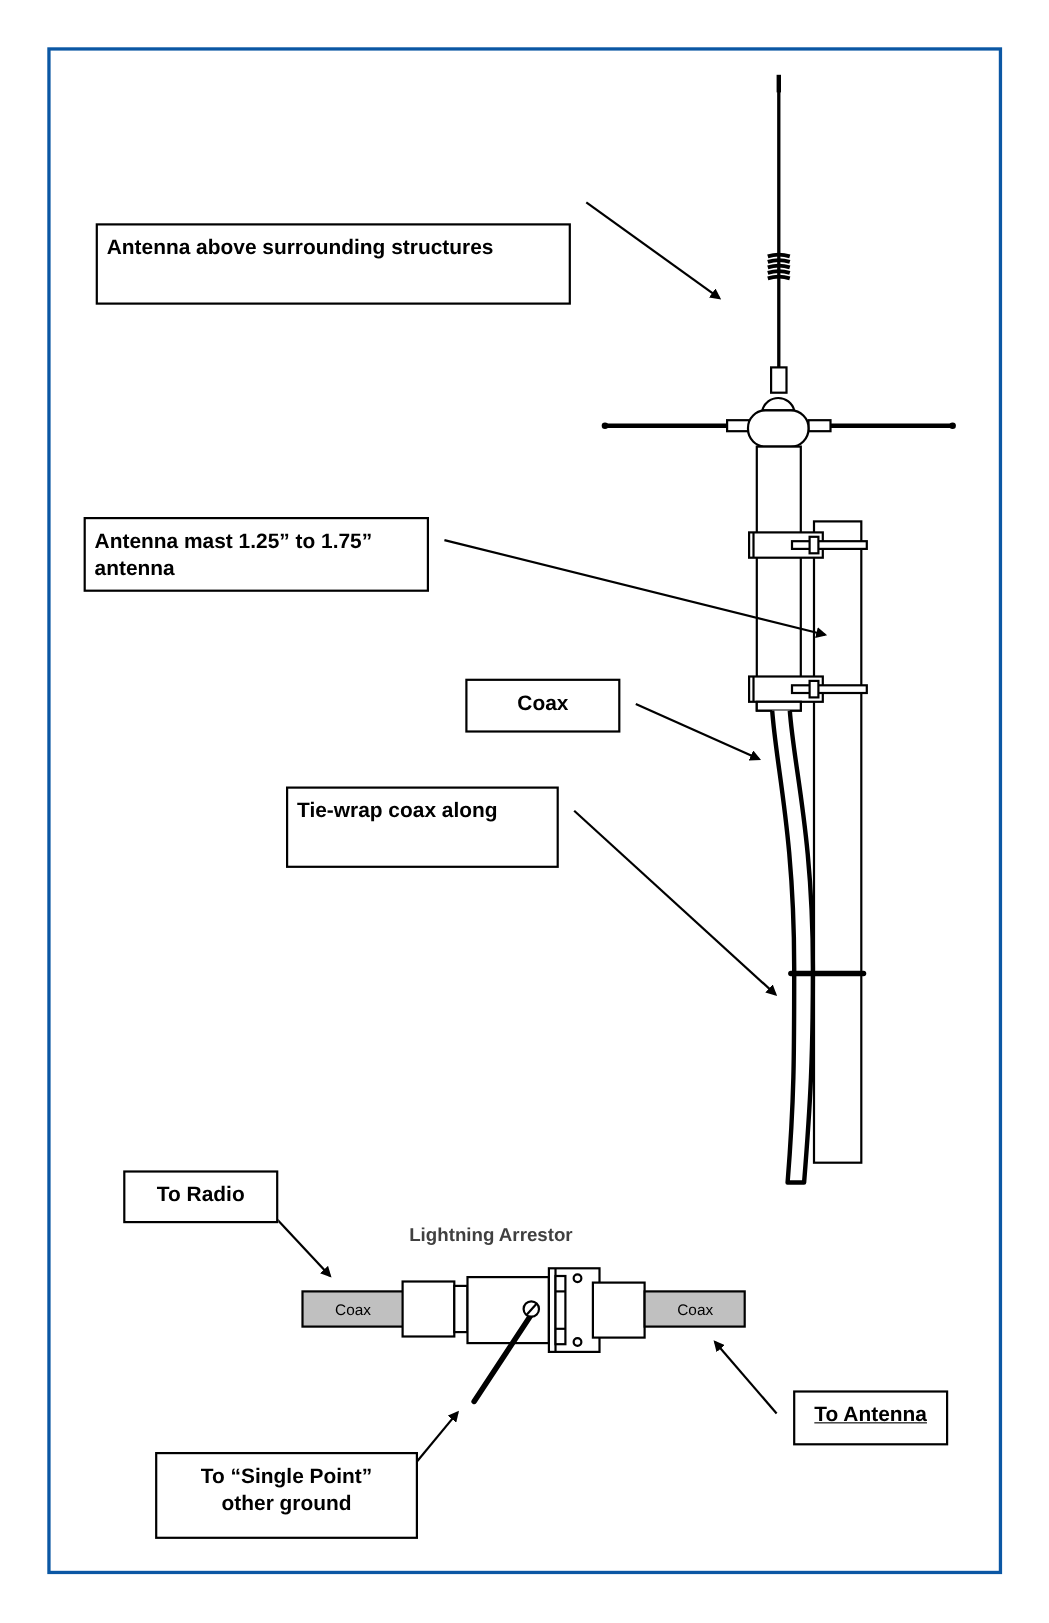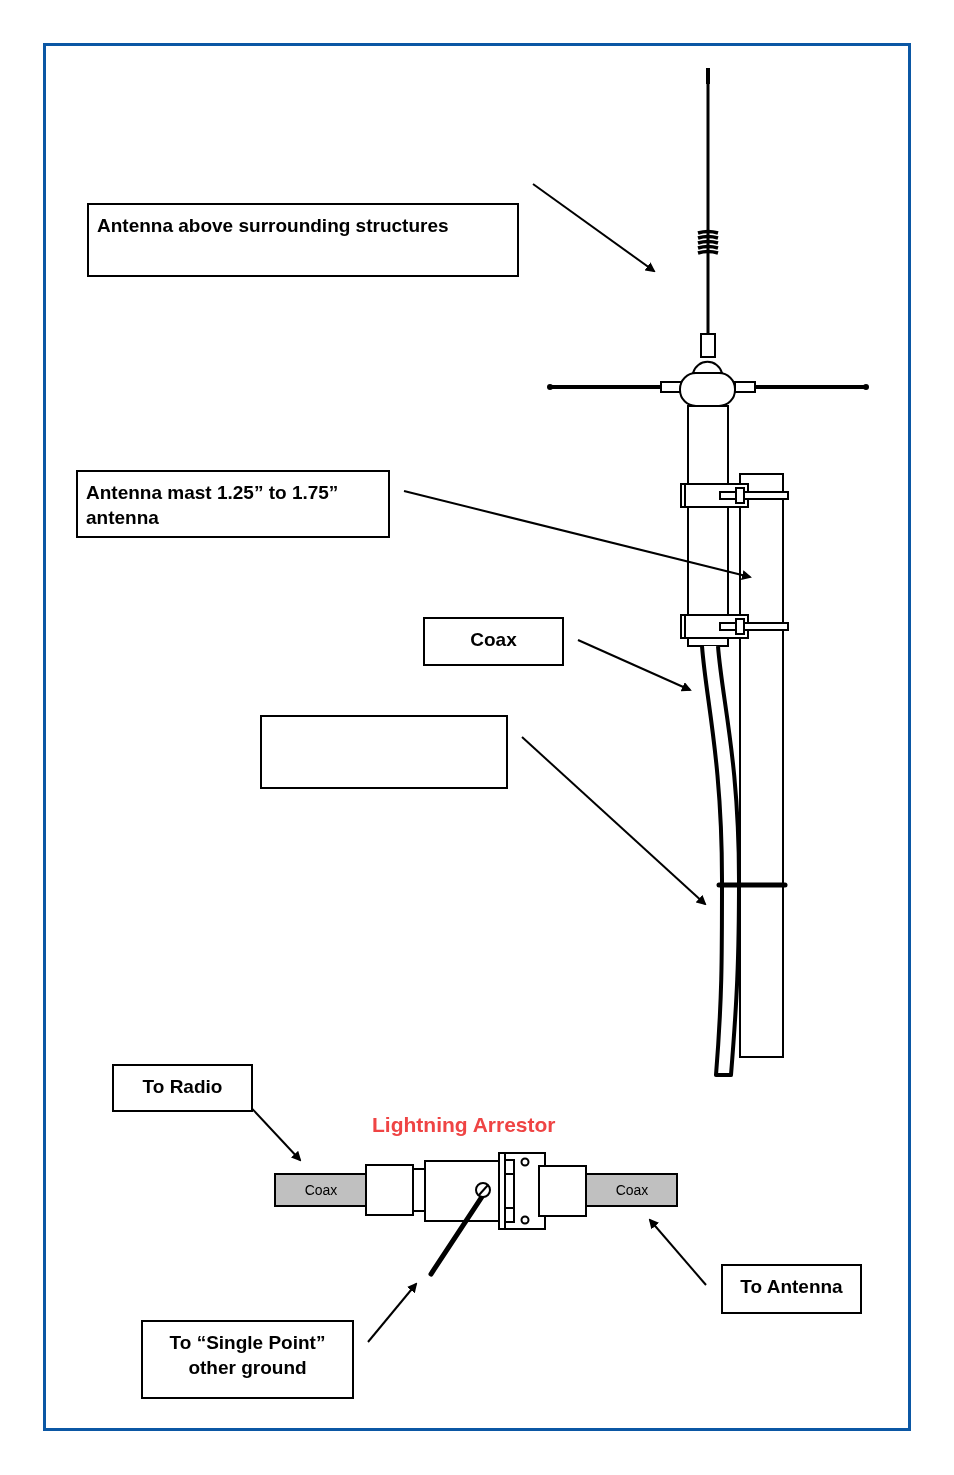--- a/index.html
+++ b/index.html
@@ -10,21 +10,21 @@
   }
   svg.art { position: absolute; left: 0; top: 0; }
   .label {
     position: absolute; border: 2px solid #000; background: #fff; box-sizing: border-box;
     font-family: "Liberation Sans", sans-serif; font-weight: bold; font-size: 19px;
     line-height: 25px; color: #000; padding: 8px 8px;
   }
   .label.center { text-align: center; }
   .title {
     position: absolute; font-family: "Liberation Sans", sans-serif; font-weight: bold;
-    font-size: 21px; color: #ef4444; white-space: nowrap;
+    font-size: 17px; color: #404040; white-space: nowrap;
   }
   .coax-text {
     font-family: "Liberation Sans", sans-serif; font-size: 14px; fill: #000;
   }
 </style>
 </head>
 <body>
 
 <div class="frame"></div>
 
@@ -115,28 +115,29 @@
 <div class="label" style="left:76px; top:470px; width:314px; height:68px;">
   <div>Antenna mast 1.25” to 1.75”</div>
   <div>antenna</div>
 </div>
 
 <div class="label center" style="left:423px; top:617px; width:141px; height:49px;">
   <div>Coax</div>
 </div>
 
 <div class="label" style="left:260px; top:715px; width:248px; height:74px;">
+  <div>Tie-wrap coax along</div>
 </div>
 
 <div class="label center" style="left:75px; top:1064px; width:141px; height:48px;margin-left:37px;">
   <div>To Radio</div>
 </div>
 
 <div class="title" style="left:372px; top:1113px;">Lightning Arrestor</div>
 
-<div class="label center" style="left:721px; top:1264px; width:141px; height:50px;">
+<div class="label center" style="left:721px; top:1264px; width:141px; height:50px;text-decoration:underline;">
   <div>To Antenna</div>
 </div>
 
-<div class="label center" style="left:141px; top:1320px; width:213px; height:79px;">
+<div class="label center" style="left:141px; top:1320px; width:239px; height:79px;">
   <div>To “Single Point”</div>
   <div>other ground</div>
 </div>
 
 </body></html>

